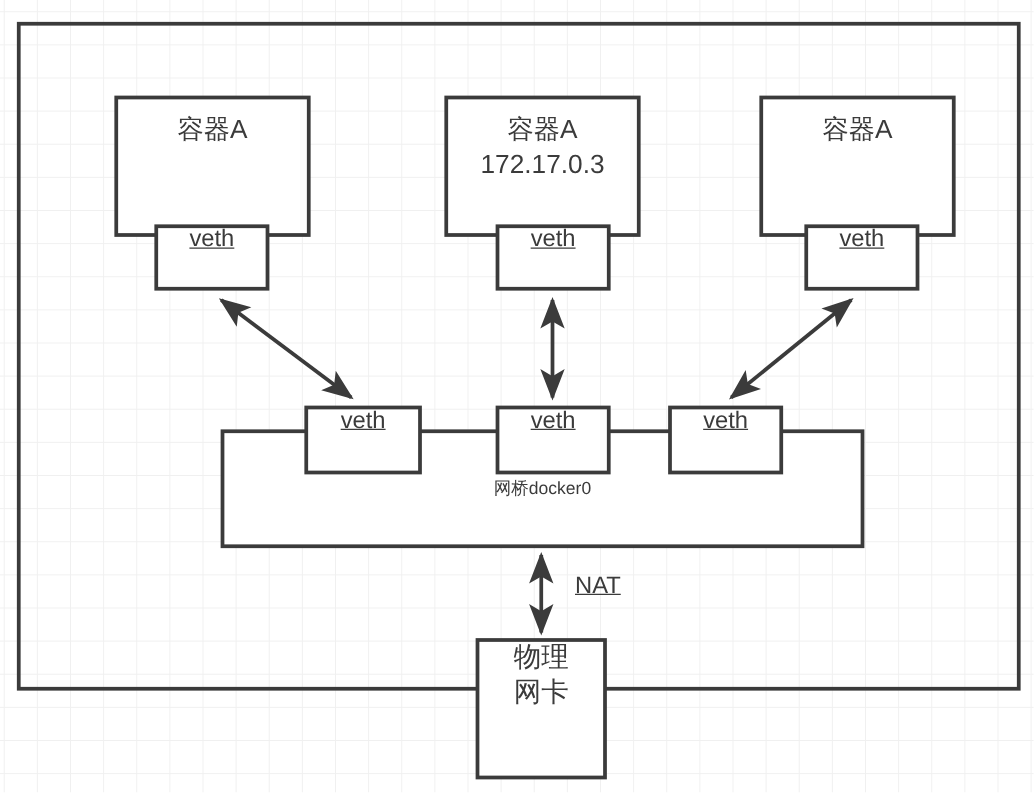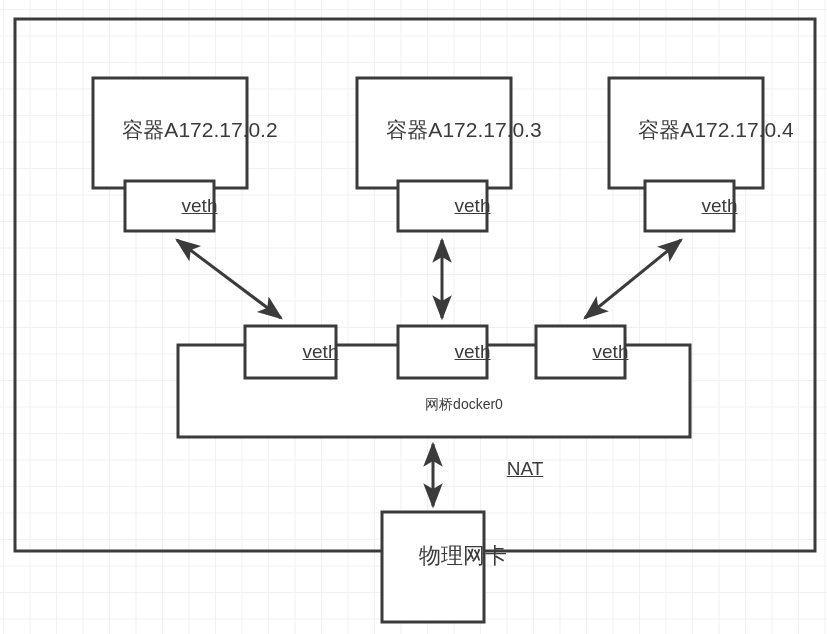--- a/index.html
+++ b/index.html
@@ -23,27 +23,26 @@
   #svg-layer {
     position: absolute;
     left: 0;
     top: 0;
     width: 827px;
     height: 634px;
   }
   .node-label {
     position: absolute;
     display: flex;
-    flex-direction: row;
+    flex-direction: column;
     align-items: center;
-    justify-content: center;
+    justify-content: flex-start;
     color: #3b3b3b;
     pointer-events: none;
     white-space: nowrap;
-    padding-left: 30px;
   }
   .lbl-container {
     font-size: 21px;
     line-height: 1.32;
   }
   .lbl-veth {
     font-size: 19px;
     text-decoration: underline;
   }
   .lbl-bridge {
@@ -97,31 +96,29 @@
 
     <line x1="442" y1="240" x2="442" y2="318" stroke="#3b3b3b" stroke-width="3" marker-start="url(#arrowtail)" marker-end="url(#arrowhead)"></line>
 
     <line x1="681" y1="240" x2="585" y2="318" stroke="#3b3b3b" stroke-width="3" marker-start="url(#arrowtail)" marker-end="url(#arrowhead)"></line>
 
     <line x1="433" y1="444" x2="433" y2="506" stroke="#3b3b3b" stroke-width="3" marker-start="url(#arrowtail)" marker-end="url(#arrowhead)"></line>
   </svg>
 
   <div class="node-label lbl-container" style="left:93px; top:90px; width:154px; height:80px;">
     <span>容器A</span>
-    <span>172.17.0.2</span>
   </div>
 
   <div class="node-label lbl-container" style="left:357px; top:90px; width:154px; height:80px;">
     <span>容器A</span>
     <span>172.17.0.3</span>
   </div>
 
   <div class="node-label lbl-container" style="left:609px; top:90px; width:154px; height:80px;">
     <span>容器A</span>
-    <span>172.17.0.4</span>
   </div>
 
   <div class="node-label lbl-veth" style="left:125px; top:181px; width:89px; height:50px;">
     <span>veth</span>
   </div>
   <div class="node-label lbl-veth" style="left:398px; top:181px; width:89px; height:50px;">
     <span>veth</span>
   </div>
   <div class="node-label lbl-veth" style="left:645px; top:181px; width:89px; height:50px;">
     <span>veth</span>

